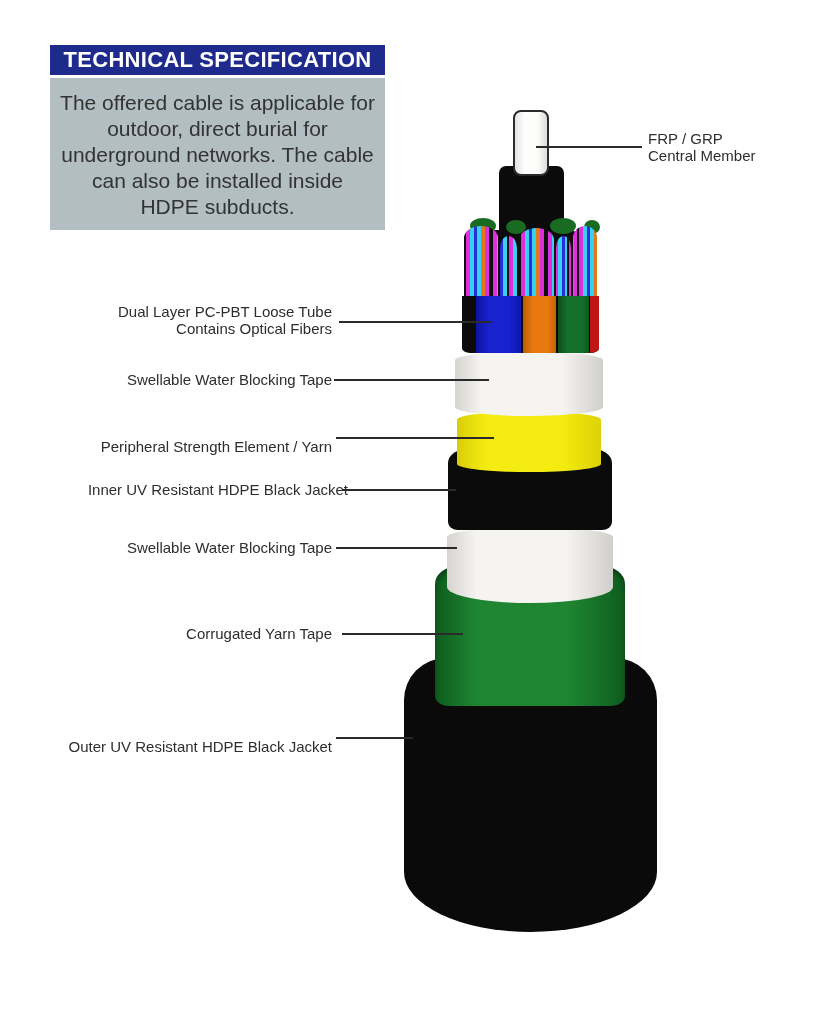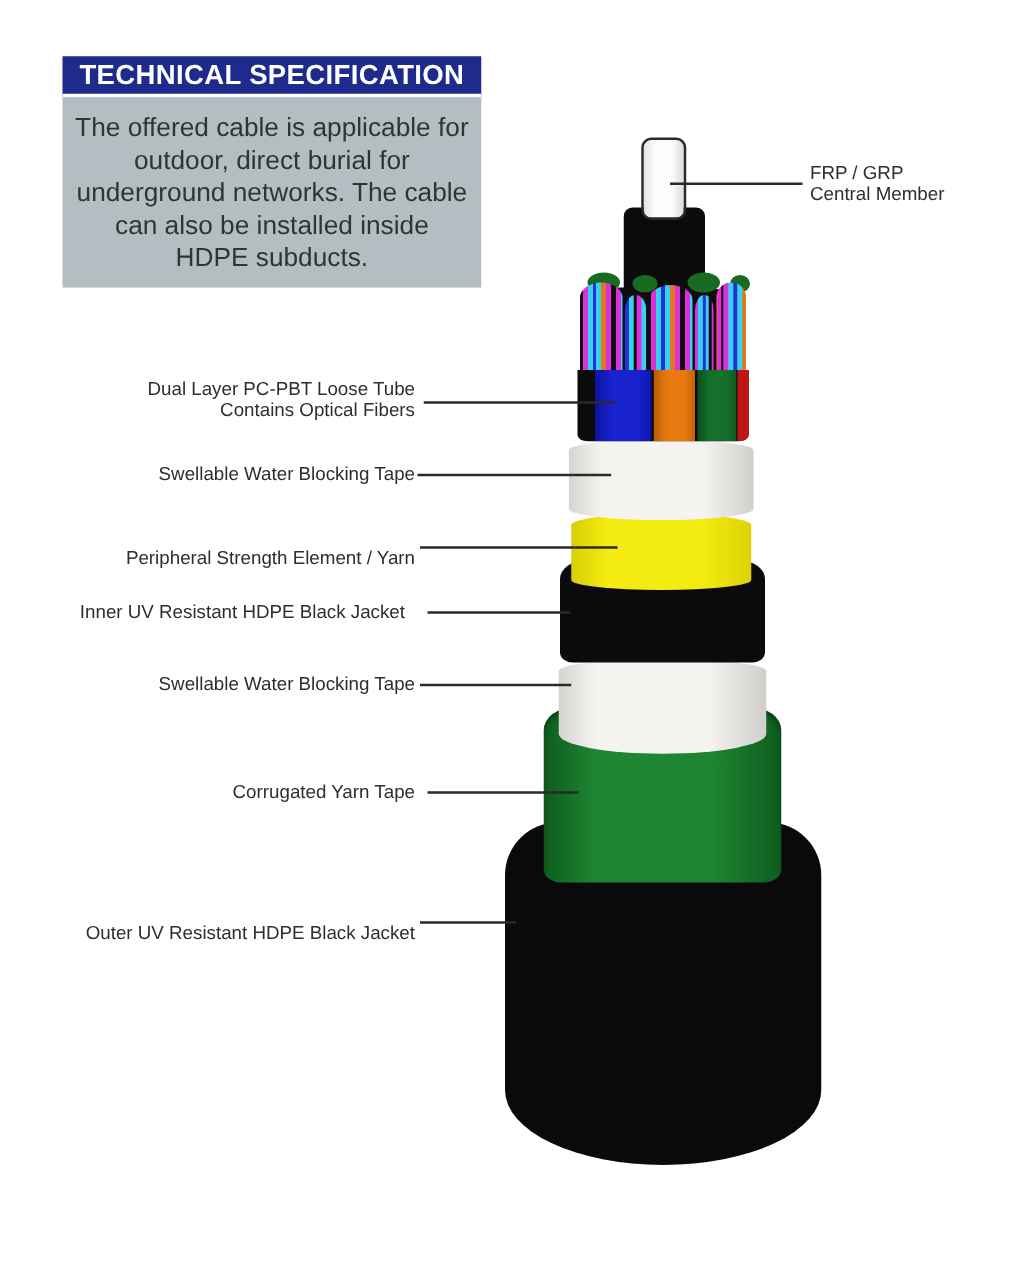--- a/index.html
+++ b/index.html
@@ -82,21 +82,21 @@
   .ld7{left:336px;top:737px;width:77px;}
 
   
   .callout{position:absolute;font-size:15px;line-height:17px;color:var(--text);
            white-space:pre-line;z-index:21;}
   .r{text-align:right;}
   .c-frp{left:648px;top:130px;width:150px;text-align:left;}
   .c1{left:60px;top:303px;width:272px;}
   .c2{left:60px;top:371px;width:272px;}
   .c3{left:40px;top:438px;width:292px;}
-  .c4{left:20px;top:481px;width:304px;}
+  .c4{left:44px;top:481px;width:304px;}
   .c5{left:60px;top:539px;width:272px;}
   .c6{left:100px;top:625px;width:232px;}
   .c7{left:28px;top:738px;width:304px;}
 </style>
 </head>
 <body>
 
 <div class="page">
 
   <div class="spec-panel">

